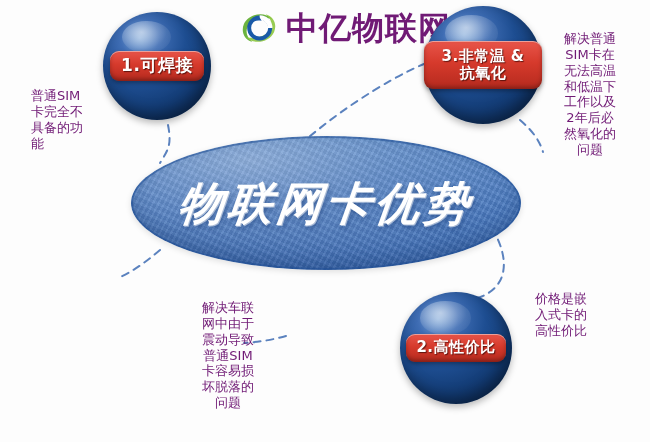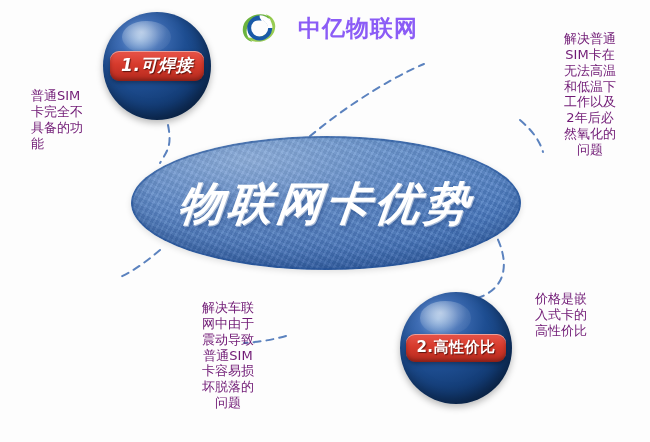--- a/index.html
+++ b/index.html
@@ -36,24 +36,24 @@
     display: flex;
     align-items: center;
     height: 44px;
   }
   .logo-mark {
     width: 42px;
     height: 42px;
     flex: 0 0 42px;
   }
   .logo-text {
-    margin-left: 18px;
-    font-size: 23px;
+    margin-left: 6px;
+    font-size: 32px;
     font-weight: bold;
-    color: #8b5cf6;
+    color: #701a75;
     letter-spacing: 1px;
     line-height: 1;
     white-space: nowrap;
     font-family: "DejaVu Sans", "Liberation Sans", sans-serif;
   }
 
   
   .center-ellipse {
     position: absolute;
     left: 131px;
@@ -146,21 +146,21 @@
     color: #ffffff;
     font-weight: bold;
     text-align: center;
     line-height: 1.16;
     letter-spacing: 0.5px;
     text-shadow: 1px 1px 1px rgba(60,10,5,0.75);
     font-family: "DejaVu Sans", "Liberation Sans", sans-serif;
   }
 
   
-  #sphere-weldable { left: 103px; top: 12px;  width: 108px; height: 108px; font-style: italic; }
+  #sphere-weldable { left: 103px; top: 12px;  width: 108px; height: 108px; }
   #sphere-weldable .plate { padding: 5px 11px; font-size: 17px; }
 
   #sphere-temp { left: 424px; top: 6px; width: 118px; height: 118px; }
   #sphere-temp .plate { padding: 7px 11px; font-size: 15px; }
 
   #sphere-shock { left: 58px; top: 278px; width: 118px; height: 118px; }
   #sphere-shock .plate { padding: 5px 11px; font-size: 17px; }
 
   #sphere-price { left: 400px; top: 292px; width: 112px; height: 112px; align-items: center; }
   #sphere-price .plate { padding: 5px 10px; font-size: 15px; }
@@ -207,20 +207,25 @@
   </div>
 
   <div class="center-ellipse">
     <div class="center-label">物联网卡优势</div>
   </div>
 
   <div class="sphere" id="sphere-weldable">
     <div class="plate">1.可焊接</div>
   </div>
 
+  <div class="sphere" id="sphere-temp">
+    <div class="plate">3.非常温
+&amp;
+抗氧化</div>
+  </div>
 
 
   <div class="sphere" id="sphere-price">
     <div class="plate">2.高性价比</div>
   </div>
 
   <div class="note" id="note-weldable">普通SIM
 卡完全不
 具备的功
 能</div>

